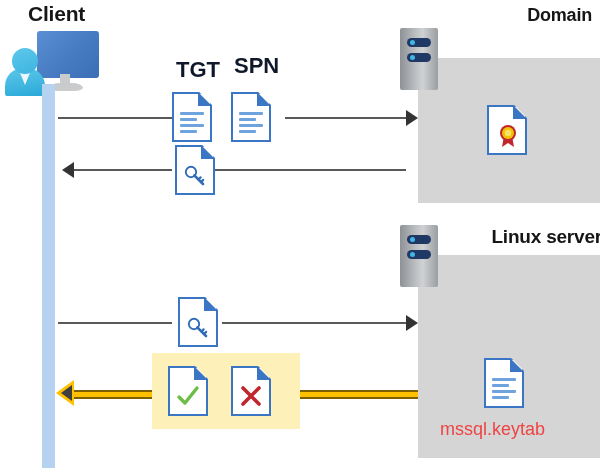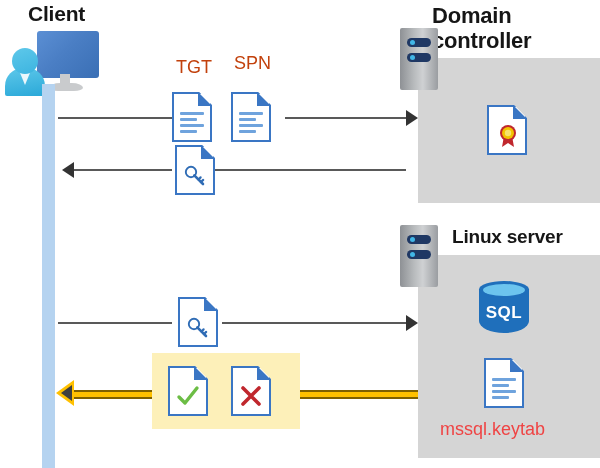--- a/index.html
+++ b/index.html
@@ -14,27 +14,28 @@
     background:#ffffff;
     overflow:hidden;
   }
   .abs{position:absolute;}
 
   
   .title{
     font-weight:bold;
     color:#161616;
     letter-spacing:-0.2px;
+    text-align:right;
   }
   .client-title{left:28px;top:2px;font-size:21px;}
-  .dc-title{left:432px;top:3px;font-size:22px;line-height:25px;width:140px;}
+  .dc-title{left:452px;top:3px;font-size:18px;line-height:25px;width:140px;}
   .linux-title{left:452px;top:224px;font-size:19px;line-height:25px;width:150px;}
 
   .small-label{
-    font-size:18px;color:#c2410c;font-weight:normal;
+    font-size:22px;color:#0f172a;font-weight:bold;
   }
   .tgt-label{left:176px;top:57px;}
   .spn-label{left:234px;top:53px;}
   .accepted-label{left:141px;top:432px;font-size:19px;color:#3b3b3b;}
   .keytab-label{left:440px;top:419px;font-size:18px;color:#ef4444;}
 
   
   .panel{background:#d5d5d5;}
   .panel-dc{left:418px;top:58px;width:182px;height:145px;}
   .panel-linux{left:418px;top:255px;width:182px;height:203px;}
@@ -170,21 +171,20 @@
 <body>
 
 <div id="canvas">
 
   <div class="abs panel panel-dc"></div>
   <div class="abs panel panel-linux"></div>
 
   <div class="abs title client-title">Client</div>
   <div class="abs title dc-title">
     <div>Domain</div>
-    <div>controller</div>
   </div>
   <div class="abs title linux-title">Linux server</div>
 
   <div class="abs" style="left:0;top:0;width:110px;height:100px;">
     <div class="abs monitor"></div>
     <div class="abs mon-neck"></div>
     <div class="abs mon-base"></div>
     <div class="abs person-body"></div>
     <div class="abs person-collar"></div>
     <div class="abs person-head"></div>
@@ -296,26 +296,20 @@
     <div class="body"></div>
       <div class="fold"></div>
     <svg class="cert-rosette" viewBox="0 0 22 28">
       <path d="M7 15 L5 26 L11 22 L17 26 L15 15 Z" fill="#c0272d"></path>
       <circle cx="11" cy="12" r="8" fill="#c0272d"></circle>
       <circle cx="11" cy="12" r="6" fill="#f2c300"></circle>
       <circle cx="11" cy="12" r="3.2" fill="#f7e36b"></circle>
     </svg>
   </div>
 
-  <div class="sql">
-    <div class="cyl"></div>
-    <div class="top"></div>
-    <div class="top-in"></div>
-    <div class="txt">SQL</div>
-  </div>
 
   <div class="doc" style="left:484px;top:358px;">
     <div class="body"></div>
       <div class="fold"></div>
     <div class="lines">
         <i></i>
         <i class="short"></i>
         <i></i>
         <i class="short"></i>
       </div>

